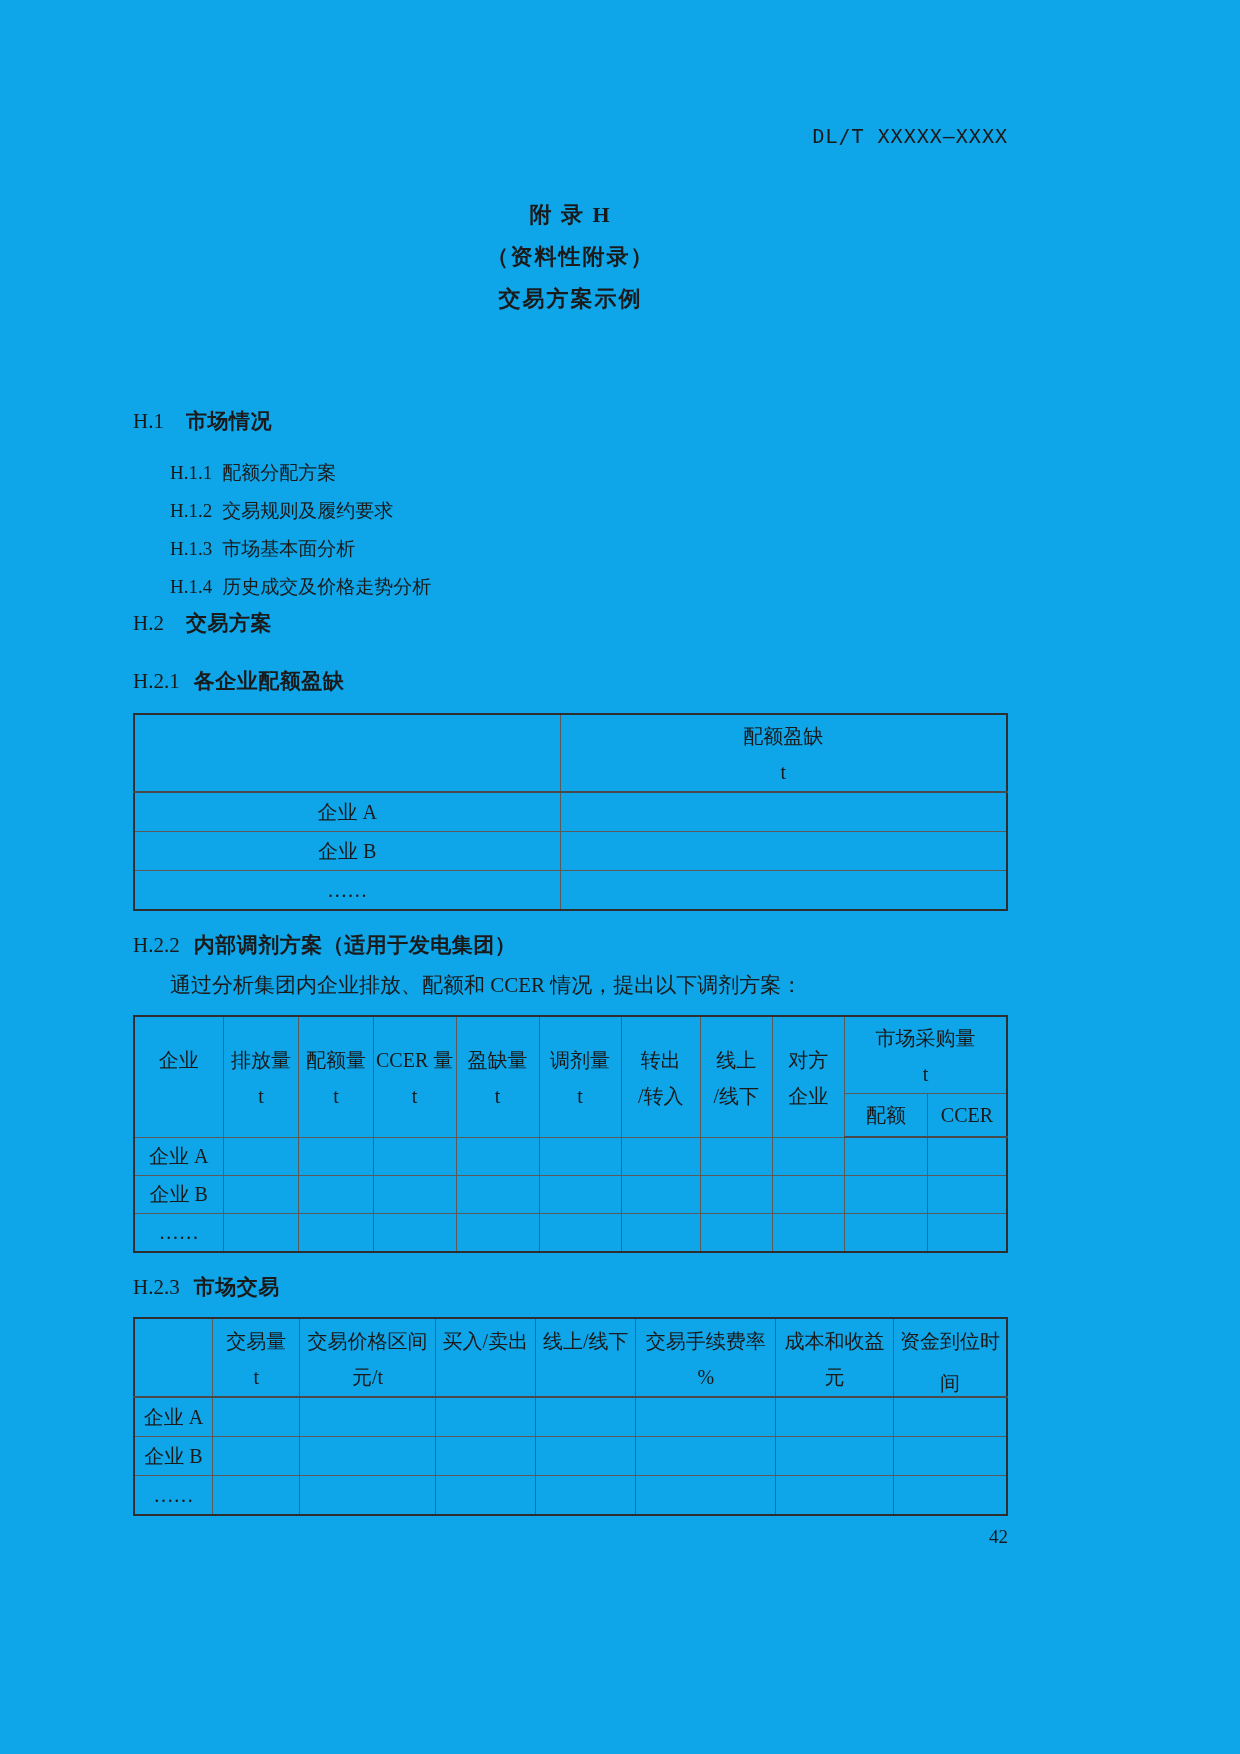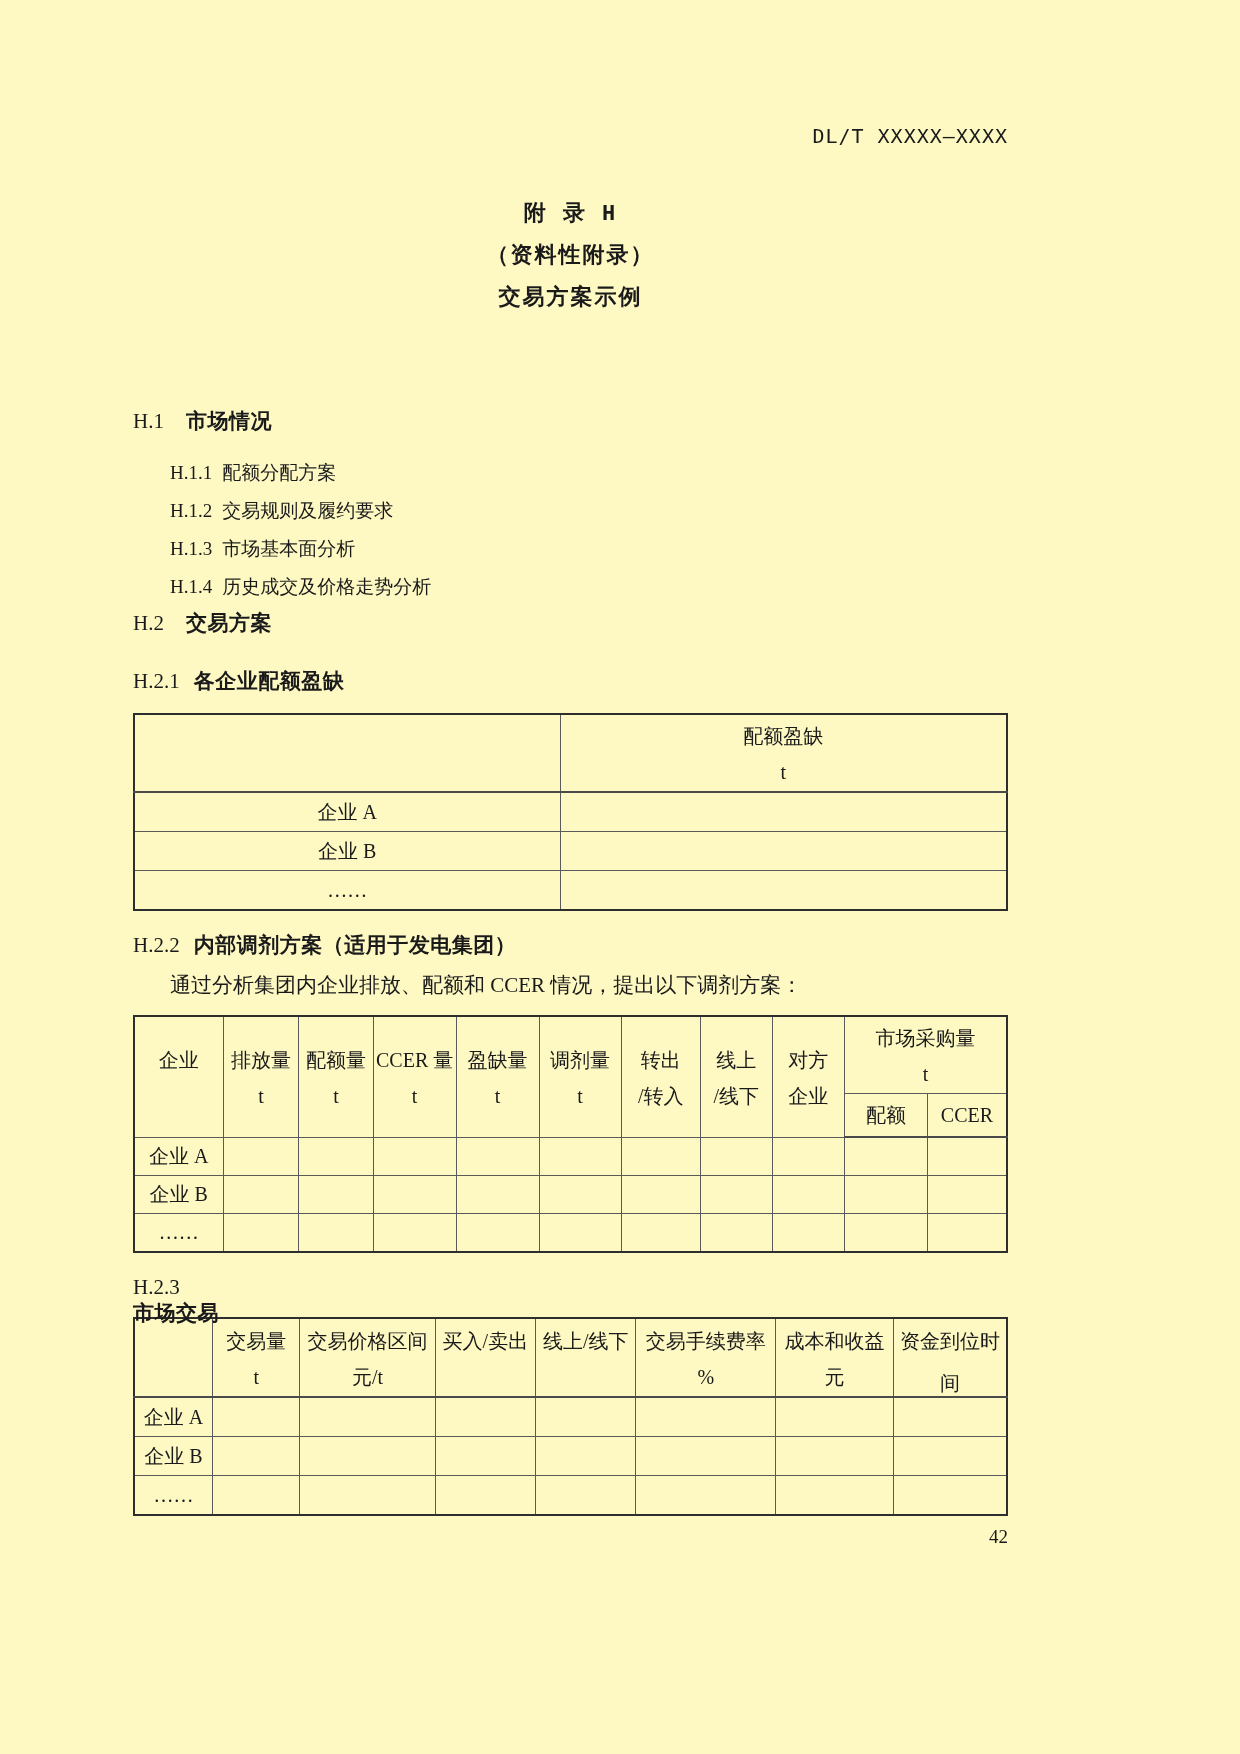--- a/index.html
+++ b/index.html
@@ -1,19 +1,19 @@
 <!DOCTYPE html>
 <html><head>
 <meta charset="utf-8">
 <style>
   html,body{margin:0;padding:0;background:#888;}
   .page{
     position:relative;
     width:1240px;height:1754px;
-    background:#fef9c3;
+    background:#0ea5e9;
     font-family:"Liberation Serif","DejaVu Serif",serif;
     color:#1a1a1a;
     overflow:hidden;
   }
   .content{
     margin-left:133px;
     width:875px;
     padding-top:124px;
   }
   
@@ -21,21 +21,21 @@
     text-align:right;
     font-family:"DejaVu Sans Mono","Liberation Sans",sans-serif;
     font-size:20px;
     letter-spacing:1px;
     height:24px;line-height:24px;
     font-weight:500;
   }
   
   .title-block{margin-top:46px;text-align:center;}
   .title-line{
-    font-family:Liberation Mono, monospace;
+    font-family:Liberation Serif, serif;
     font-weight:700;
     font-size:22px;
     height:42px;line-height:42px;
     letter-spacing:2px;
   }
   
   .heading{
     display:flex;align-items:baseline;
     font-size:21px;
     height:26px;line-height:26px;
@@ -61,21 +61,21 @@
   .h2-head{margin-top:4px;}
   .h21-head{margin-top:32px;}
   .para{
     margin-left:37px;
     font-size:21px;
     height:26px;line-height:26px;
     margin-top:14px;
   }
   .h22-head{margin-top:21px;}
   .para2{}
-  .h23-head{margin-top:21px;flex-direction:column;}
+  .h23-head{margin-top:21px;}
   
   table{
     border-collapse:collapse;
     width:875px;
     table-layout:fixed;
     font-size:20px;
   }
   .tbl{margin-top:19px;}
   .tbl2,.tbl3{margin-top:17px;}
   th,td{

